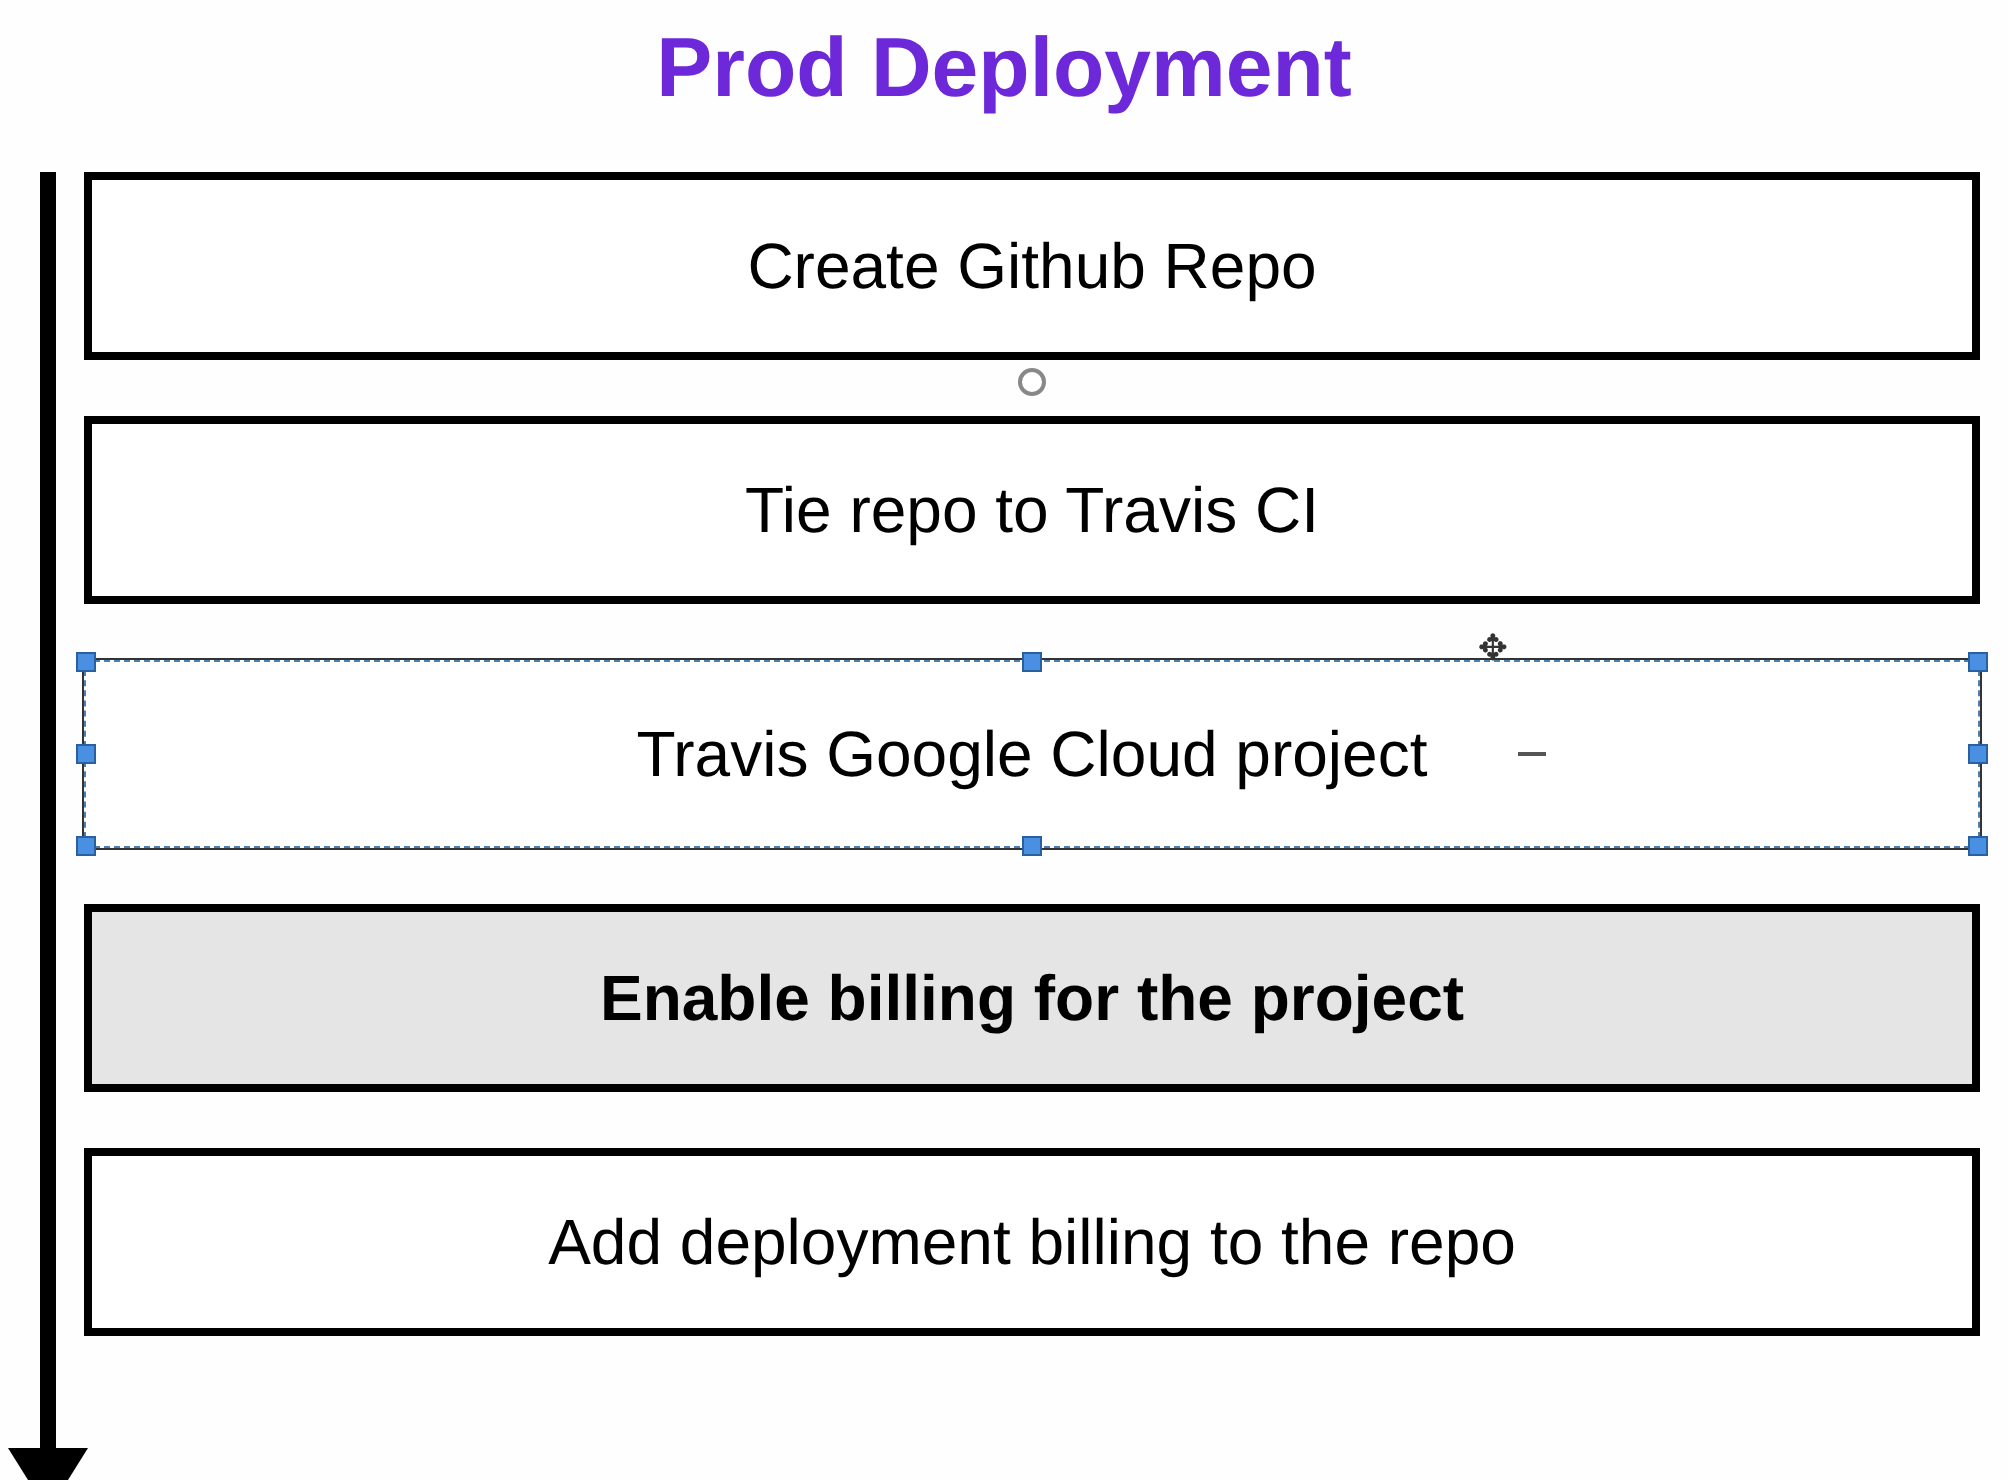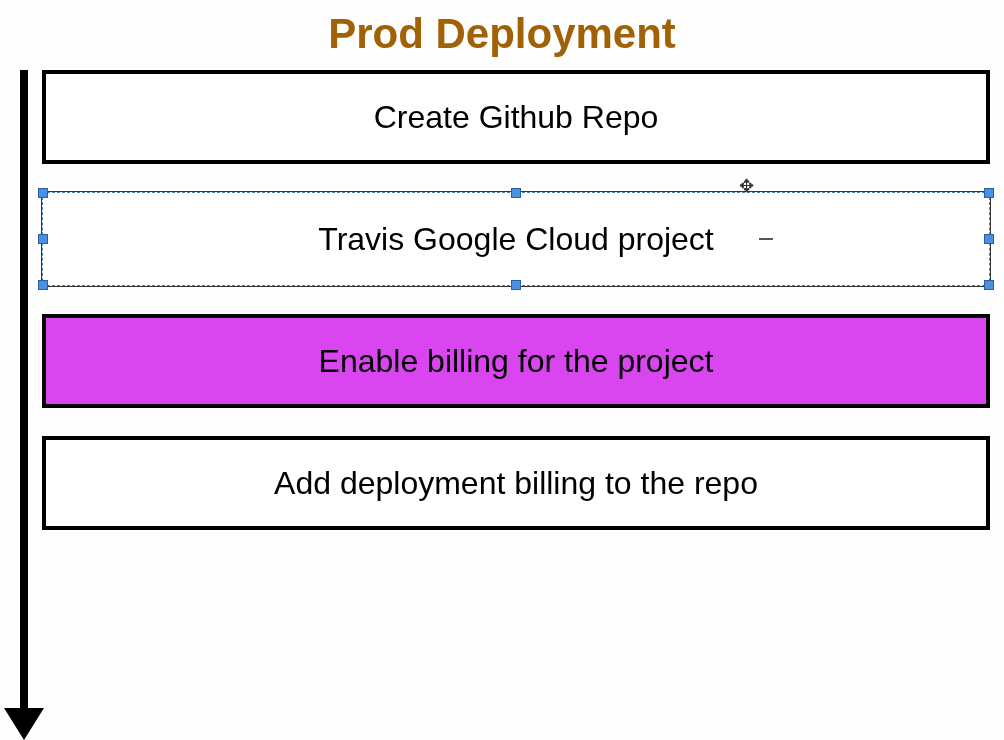--- a/index.html
+++ b/index.html
@@ -12,25 +12,25 @@
       height: 740px;
       background: #fefefe;
       font-family: Arial, Helvetica, sans-serif;
       position: relative;
     }
     .title {
       font-size: 42px;
       font-weight: bold;
       text-align: center;
       padding-top: 10px;
-      color: #a16207;
+      color: #6d28d9;
     }
     .diagram {
       position: relative;
-      margin-top: 12px;
+      margin-top: 28px;
       border-radius: 29px;
     }
     .arrow {
       position: absolute;
       left: 20px;
       top: 0;
       width: 8px;
       height: 640px;
       background: #000;
     }
@@ -56,22 +56,22 @@
       background: #fff;
       height: 94px;
       display: flex;
       align-items: center;
       justify-content: center;
       font-size: 32px;
       color: #000;
       position: relative;
     }
     .step.highlighted {
-      background: #d946ef;
-      font-weight: normal;
+      background: #e5e5e5;
+      font-weight: bold;
     }
     .step.selected {
       border: 1px dashed #4a7fb5;
       position: relative;
     }
     .step.selected::before {
       content: '';
       position: absolute;
       inset: -2px;
       border: 1px solid #333;
@@ -126,20 +126,24 @@
 <h1 class="title">Prod Deployment</h1>
 
 <div class="diagram">
   <div class="arrow"></div>
   <div class="steps">
 
     <div class="step">
       <span>Create Github Repo</span>
     </div>
 
+    <div class="step">
+      <span>Tie repo to Travis CI</span>
+      <div class="rotate-handle"></div>
+    </div>
 
     <div class="step selected">
       <span>Travis Google Cloud project</span>
       <span class="move-cursor">✥</span>
       <span class="trail-dash"></span>
       <div class="handle h-tl"></div>
       <div class="handle h-tc"></div>
       <div class="handle h-tr"></div>
       <div class="handle h-ml"></div>
       <div class="handle h-mr"></div>

